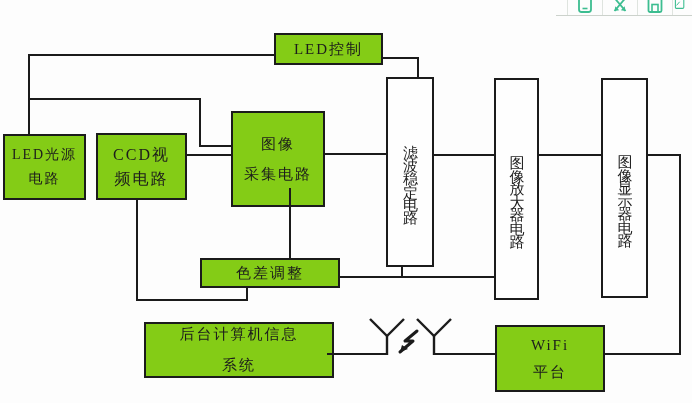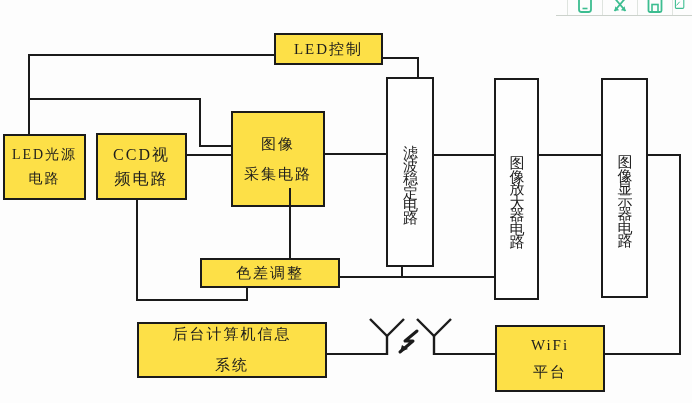--- a/index.html
+++ b/index.html
@@ -2,21 +2,21 @@
 <html><head>
 <meta charset="utf-8">
 <style>
   html,body{margin:0;padding:0;background:#ffffff;}
   #stage{
     position:relative;width:692px;height:403px;background:#fdfdfd;
     overflow:hidden;font-family:"Liberation Serif","DejaVu Serif",serif;color:#1c1c1c;
   }
   
   .blk{
-    position:absolute;border:2px solid #1b1b1b;background:#fde047;
+    position:absolute;border:2px solid #1b1b1b;background:#84cc16;
     display:flex;flex-direction:column;align-items:center;justify-content:center;
     text-align:center;box-sizing:border-box;font-size:15px;line-height:24px;
   }
   .blk .ln{white-space:nowrap;letter-spacing:2px;}
   .vblk{
     position:absolute;border:2px solid #1b1b1b;background:#fefefe;
     display:flex;align-items:center;justify-content:center;box-sizing:border-box;
   }
   .vtext{
     writing-mode:vertical-rl;text-orientation:upright;
@@ -101,21 +101,21 @@
   </div>
 
   <div class="vblk" style="left:601px;top:78px;width:47px;height:220px;">
     <div class="vtext">图像显示器电路</div>
   </div>
 
   <div class="blk" style="left:200px;top:258px;width:140px;height:30px;">
     <div class="ln spread4">色差调整</div>
   </div>
 
-  <div class="blk" style="left:137px;top:322px;width:190px;height:56px;line-height:31px;">
+  <div class="blk" style="left:144px;top:322px;width:190px;height:56px;line-height:31px;">
     <div class="ln spread7">后台计算机信息</div>
     <div class="ln spread7">系统</div>
   </div>
 
   <div class="blk" style="left:495px;top:325px;width:110px;height:67px;line-height:27px;align-items:center;">
     <div class="ln">WiFi</div>
     <div class="ln spread4">平台</div>
   </div>
 
   <div class="wire" style="left:28px;top:54px;width:246px;height:2px;"></div>

